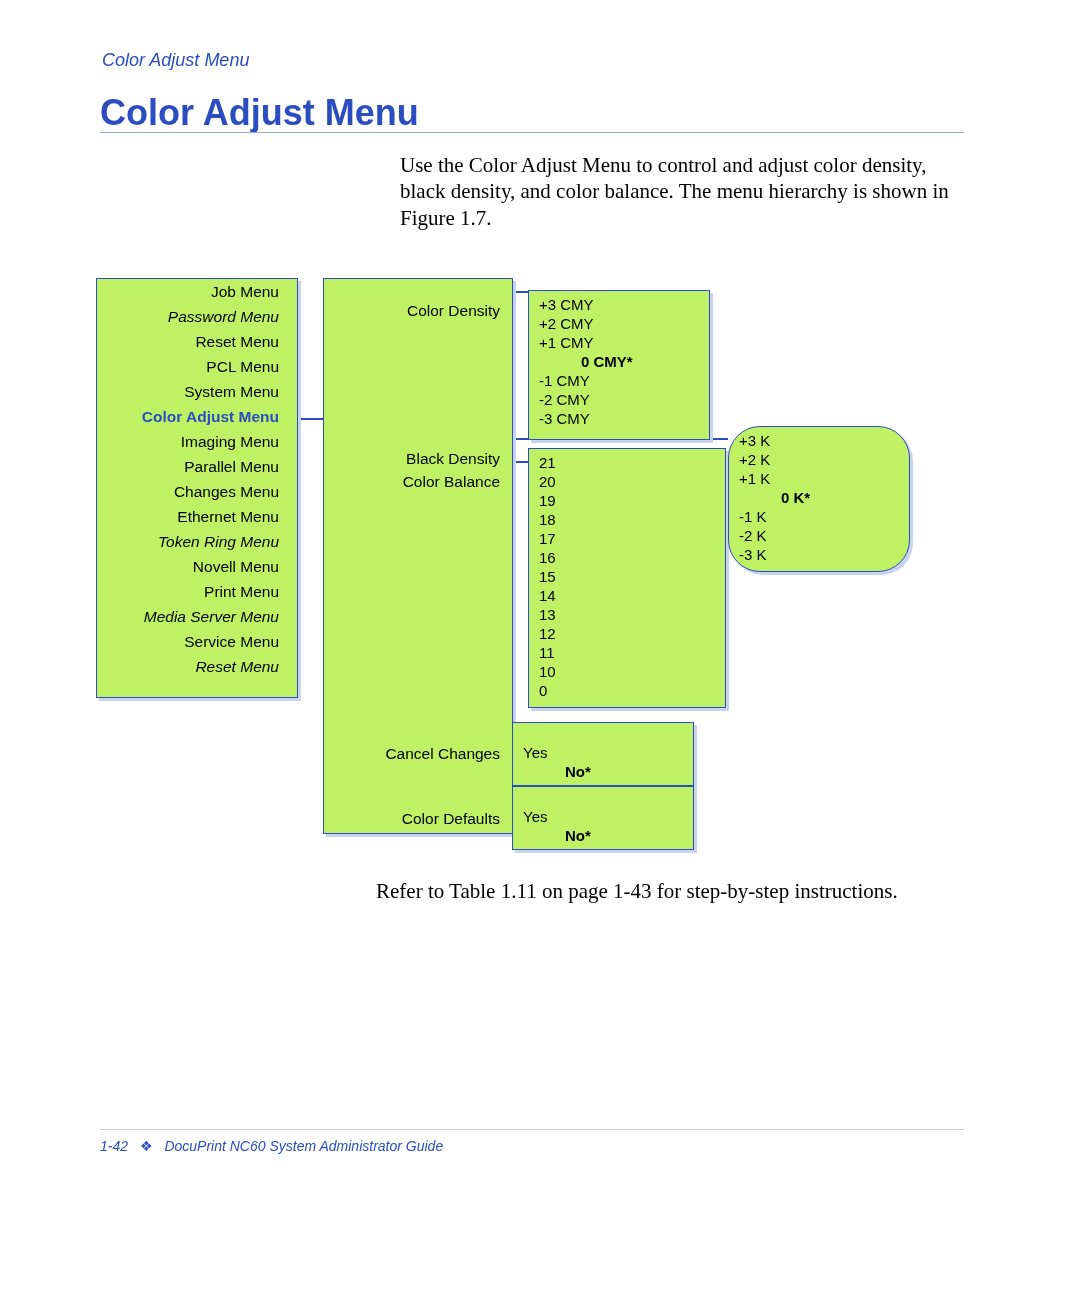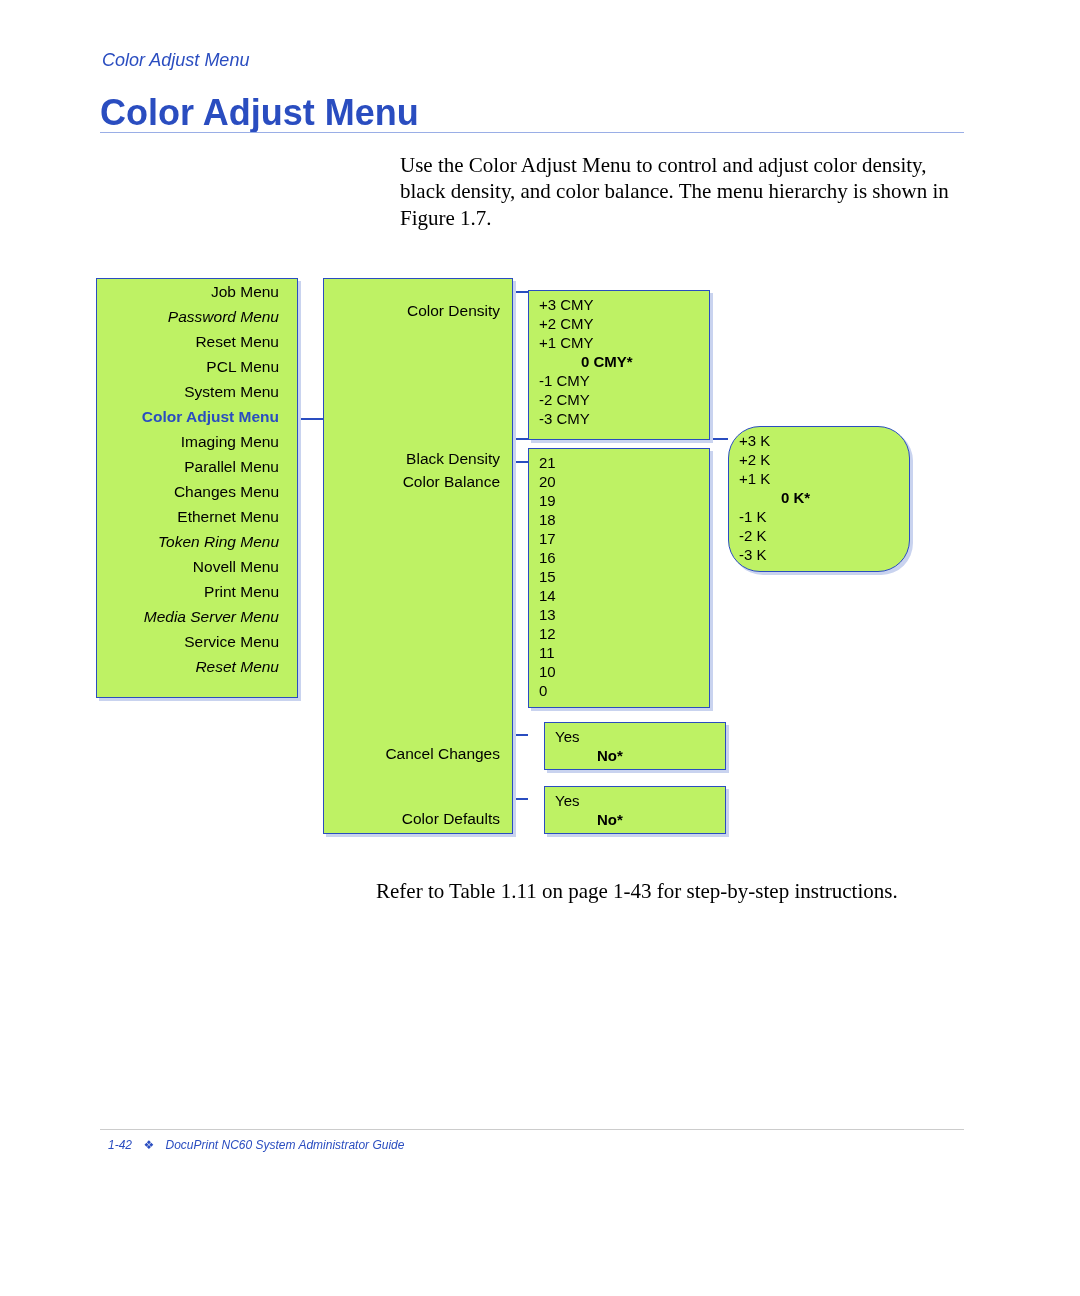--- a/index.html
+++ b/index.html
@@ -16,29 +16,29 @@
   .node{position:absolute;background:#bef264;border:1.5px solid #2a4dc0;box-shadow:3px 3px 0 #c9d3ef;font-size:15.5px;color:#000;}
   .menu-list{left:0;top:0;width:200px;height:418px;}
   .menu-list .mi{display:block;text-align:right;padding:0 18px 0 0;line-height:25px;white-space:nowrap;}
   .menu-list .mi.sel{font-weight:bold;color:#2a4dc0 !important;}
   .menu-list .mi.it{font-style:italic;}
   .sub-list{left:227px;top:0;width:188px;height:554px;}
   .sub-list .si{display:block;text-align:right;padding:0 12px 0 0;line-height:23px;white-space:nowrap;}
   .cmybox{left:432px;top:12px;width:170px;height:144px;padding:4px 0 0 10px;}
   .cmybox div,.kbox div,.balbox div,.ynbox div{line-height:19px;font-size:15px;white-space:nowrap;}
   .cmybox .def,.kbox .def,.ynbox .def{font-weight:bold;margin-left:42px;}
-  .balbox{left:432px;top:170px;width:170px;height:254px;padding:4px 0 0 10px;}
+  .balbox{left:432px;top:170px;width:170px;height:254px;padding:4px 16px 0 10px;}
   .kbox{left:632px;top:148px;width:170px;height:140px;padding:4px 0 0 10px;border-radius:32px;}
-  .ynbox{left:448px;width:170px;height:42px;padding:4px 0 0 10px;}
+  .ynbox{left:416px;width:170px;height:42px;padding:20px 0 0 10px;}
   .yn1{top:444px;}
   .yn2{top:508px;}
   .conn{position:absolute;background:#2a4dc0;}
   .htick{position:absolute;height:1.5px;background:#2a4dc0;}
   .footer{position:absolute;left:100px;top:1129px;width:864px;height:0;border-top:1px solid #ccc;}
-  .footline{position:absolute;left:108px;top:1138px;font-size:12px;font-style:italic;}
+  .footline{position:absolute;left:100px;top:1138px;font-size:14px;font-style:italic;}
   .footline .pg{color:#2a4dc0;font-weight:normal;}
   .footline .dib{display:inline-block;font-style:normal;color:#2a4dc0;margin:0 8px;}
   .outro{position:absolute;left:376px;top:878px;width:560px;font-size:21px;line-height:1.25;}
 </style>
 </head>
 <body>
 <div class="page">
 
 <div class="running-head sans blue">Color Adjust Menu</div>
 <div class="title sans blue">Color Adjust Menu</div>

